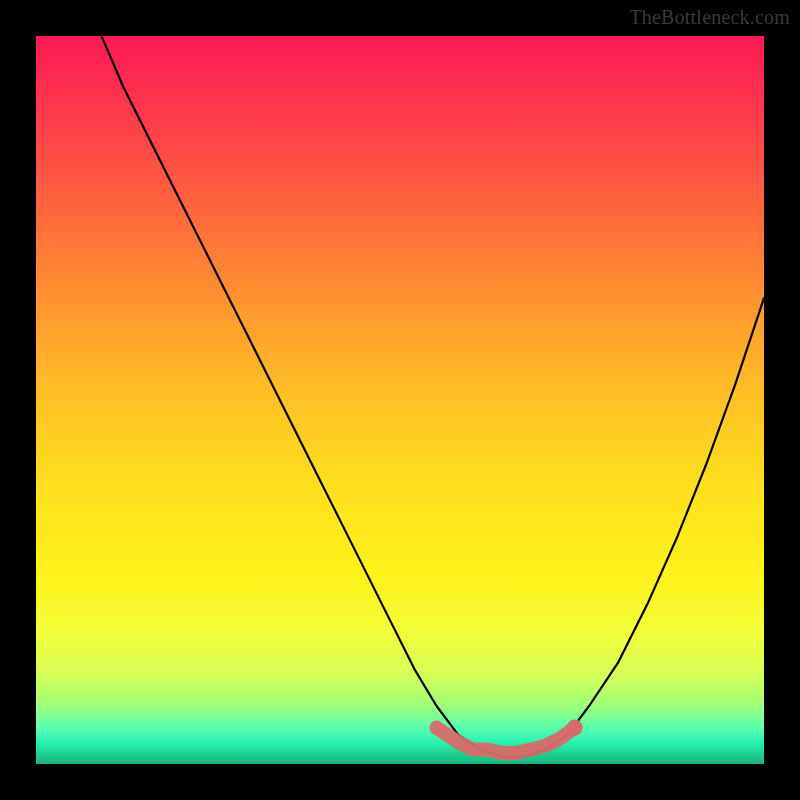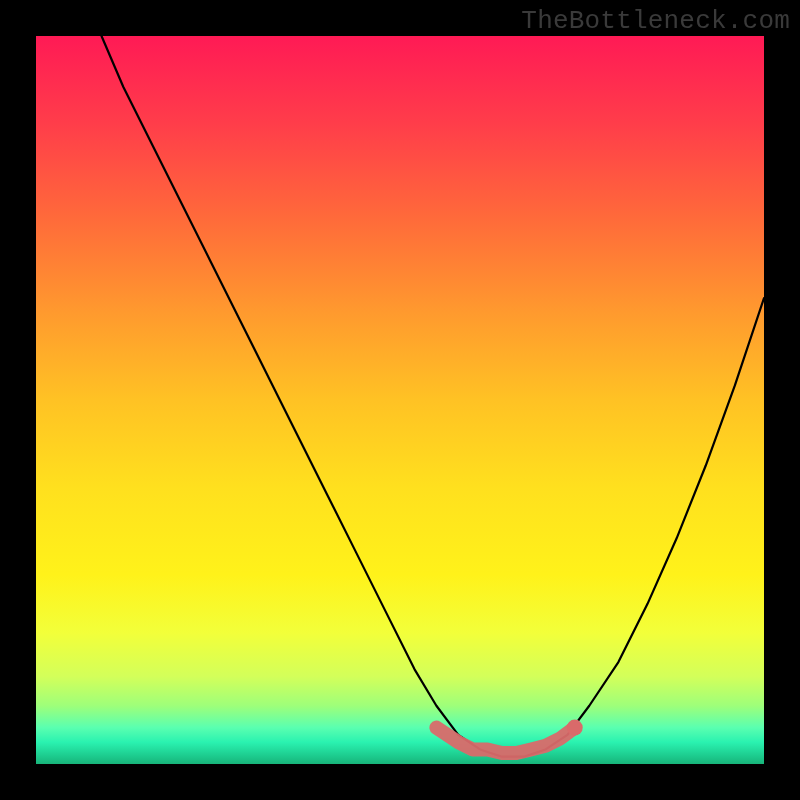--- a/index.html
+++ b/index.html
@@ -39,24 +39,24 @@
       #2af2b0 97%,
       #1cc98c 99%,
       #18b47a 100%
     );
   }
   .watermark {
     position: absolute;
     top: 6px;
     right: 10px;
     color: #3a3a3a;
-    font-size: 26px;
+    font-size: 20px;
     font-weight: 400;
     letter-spacing: 0.2px;
-    font-family: Liberation Mono, monospace;
+    font-family: Liberation Serif, serif;
   }
   svg.curve {
     position: absolute;
     left: 0;
     top: 0;
     width: 728px;
     height: 728px;
     overflow: visible;
   }
 </style>

